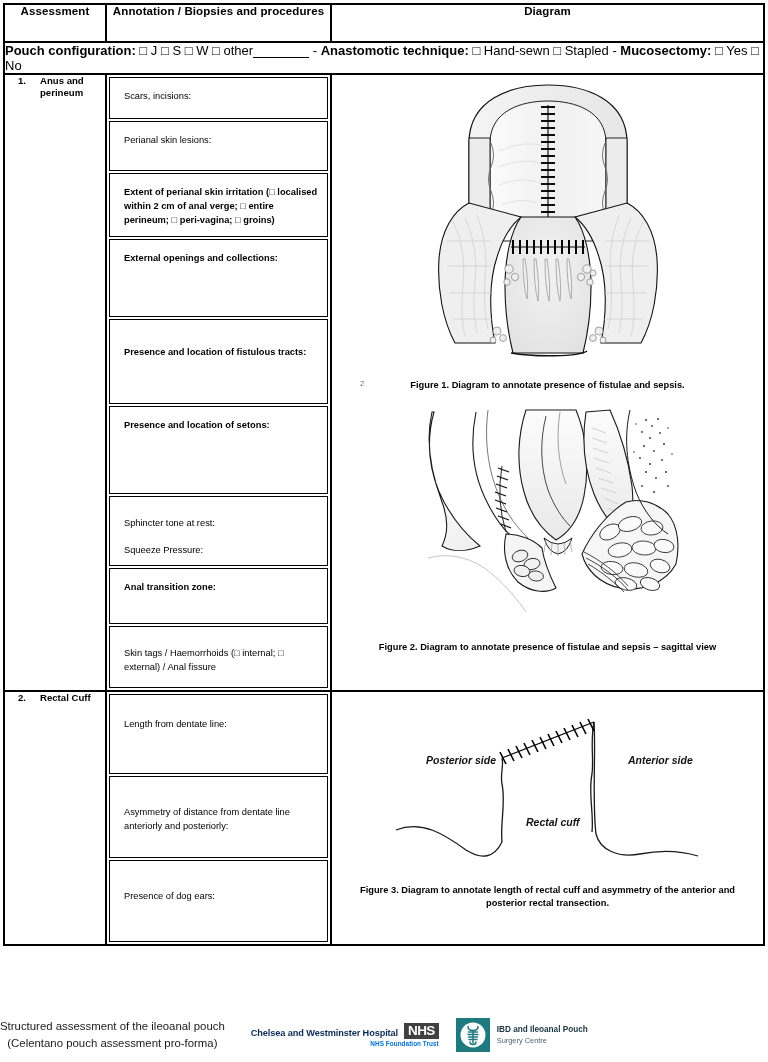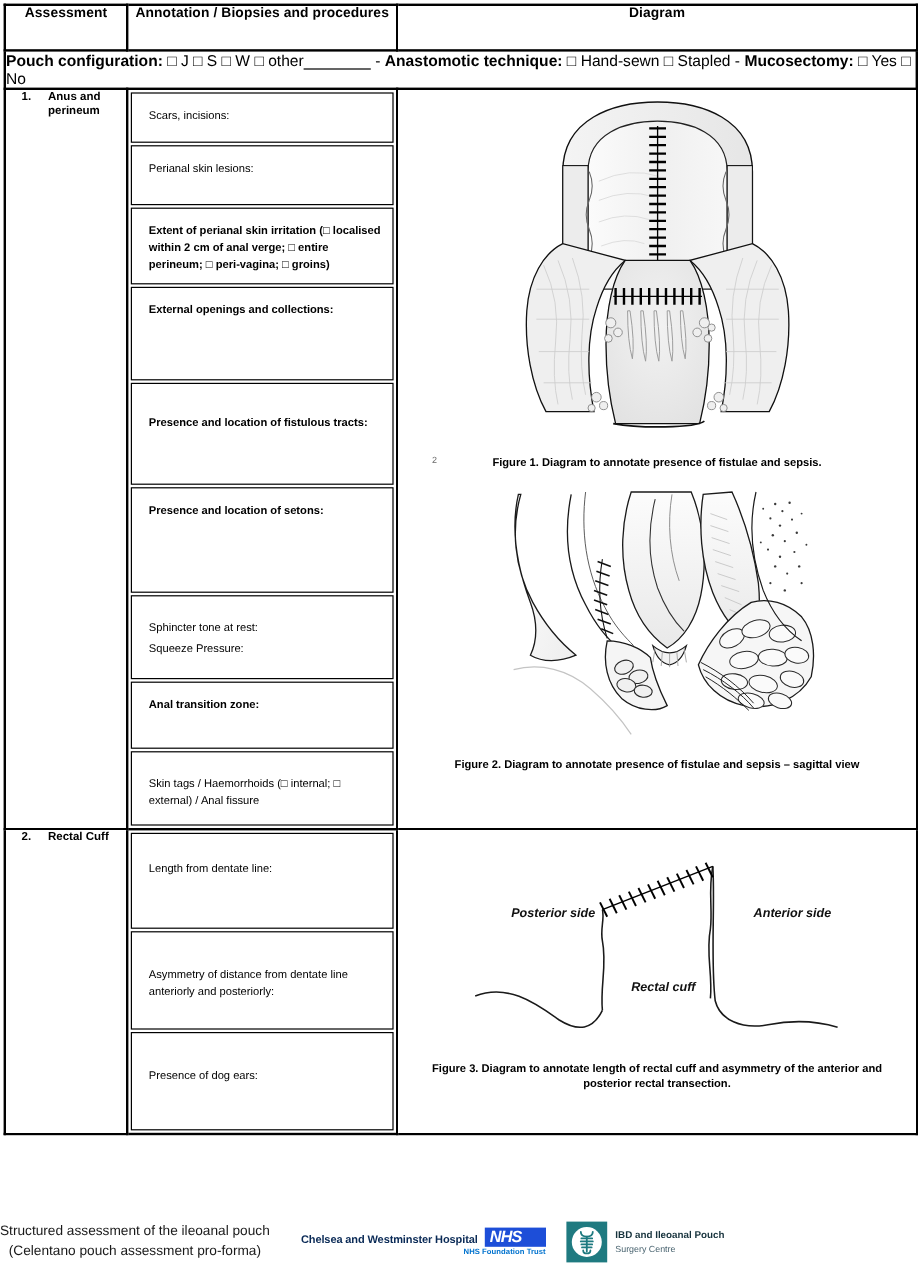--- a/index.html
+++ b/index.html
@@ -84,21 +84,21 @@
   .subcell {
     border: 1.4px solid #000;
     margin: 0 2px 2px 2px;
     padding: 11px 9px 6px 14px;
     font-size: 9.3px;
     line-height: 1.52;
     background: #fff;
   }
   .subcell:first-child { margin-top: 2px; }
   .subcell.b { font-weight: bold; }
-  .subcell .ln2 { margin-top: 3px; }
+  .subcell .ln2 { margin-top: 13px; }
 
   
   .col-diagram { width: 433px; position: relative; }
   .diagram-inner { position: relative; width: 100%; }
 
   .fig-caption {
     text-align: center;
     font-weight: bold;
     font-size: 9.3px;
     line-height: 1.45;
@@ -130,24 +130,24 @@
   }
   .logos { display: flex; align-items: center; gap: 17px; }
 
   .cw-logo { display: flex; flex-direction: column; align-items: flex-end; }
   .cw-row { display: flex; align-items: flex-end; gap: 6px; }
   .cw-name {
     font-size: 9.2px; font-weight: bold; color: #0a2a56;
     letter-spacing: -.1px; white-space: nowrap; padding-bottom: 1px;
   }
   .nhs-box {
-    background: #1d4ed8; color: #fff;
-    font-weight: bold; font-style: italic;
+    background: #404040; color: #fff;
+    font-weight: bold; 
     font-size: 13.5px; letter-spacing: -.6px;
-    padding: 1px 20px 1px 4px; line-height: 1.05;
+    padding: 1px 4px 1px 4px; line-height: 1.05;
   }
   .cw-trust {
     font-size: 6.4px; font-weight: bold; color: #0072CE;
     letter-spacing: .05px; margin-top: 1.5px;
   }
 
   .ibd-logo { display: flex; align-items: center; gap: 7px; }
   .ibd-mark {
     width: 34px; height: 34px; background: #1F7A80;
     display: flex; align-items: center; justify-content: center;
@@ -453,21 +453,21 @@
                     <circle cx="254" cy="80" r="0.9"></circle>
                 <circle cx="222" cy="18" r="0.8"></circle>
                     <circle cx="254" cy="22" r="0.8"></circle>
                 <circle cx="220" cy="46" r="0.8"></circle>
                     <circle cx="258" cy="48" r="0.8"></circle>
               </g>
               <path d="M216 4 C210 30 212 58 222 86 C230 106 242 120 254 128" fill="none" stroke="#1a1a1a" stroke-width="1"></path>
             </svg>
           </div>
 
-          <div class="fig-caption" style="">Figure 2. Diagram to annotate presence of fistulae and sepsis – sagittal view</div>
+          <div class="fig-caption" style="margin-top:10px">Figure 2. Diagram to annotate presence of fistulae and sepsis – sagittal view</div>
         </div>
       </td>
     </tr>
 
     <tr>
       <td class="col-assess">
         <div class="assess-label">
           <span class="assess-num">2.</span>
           <span class="assess-name">Rectal Cuff</span>
         </div>

